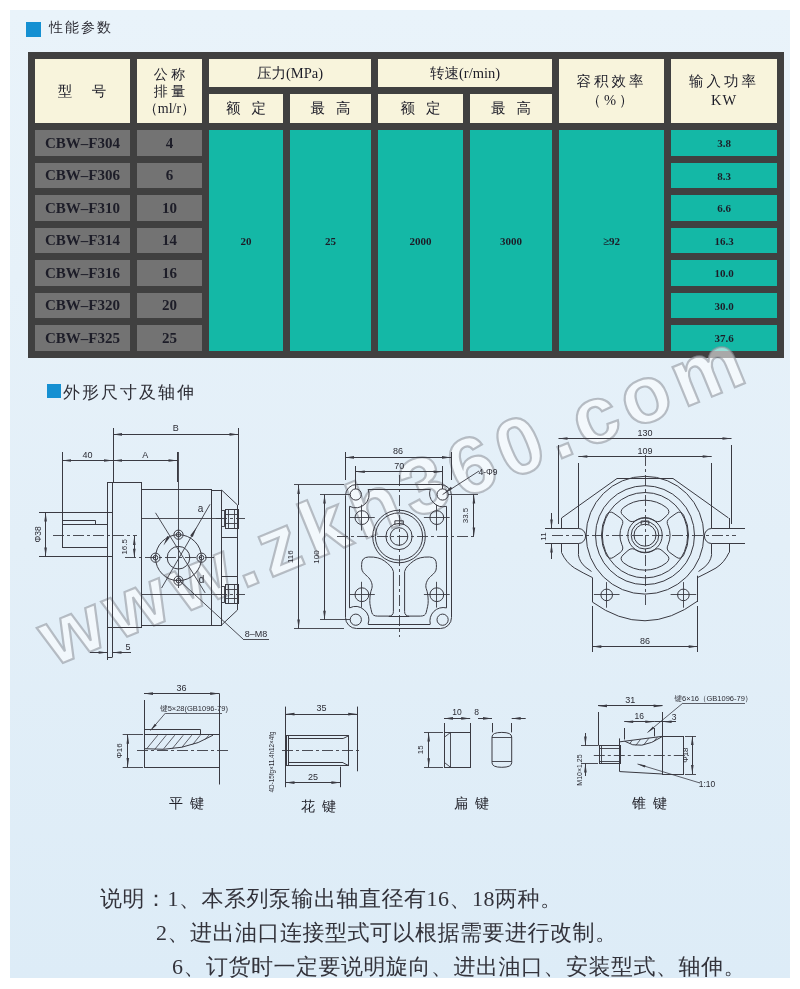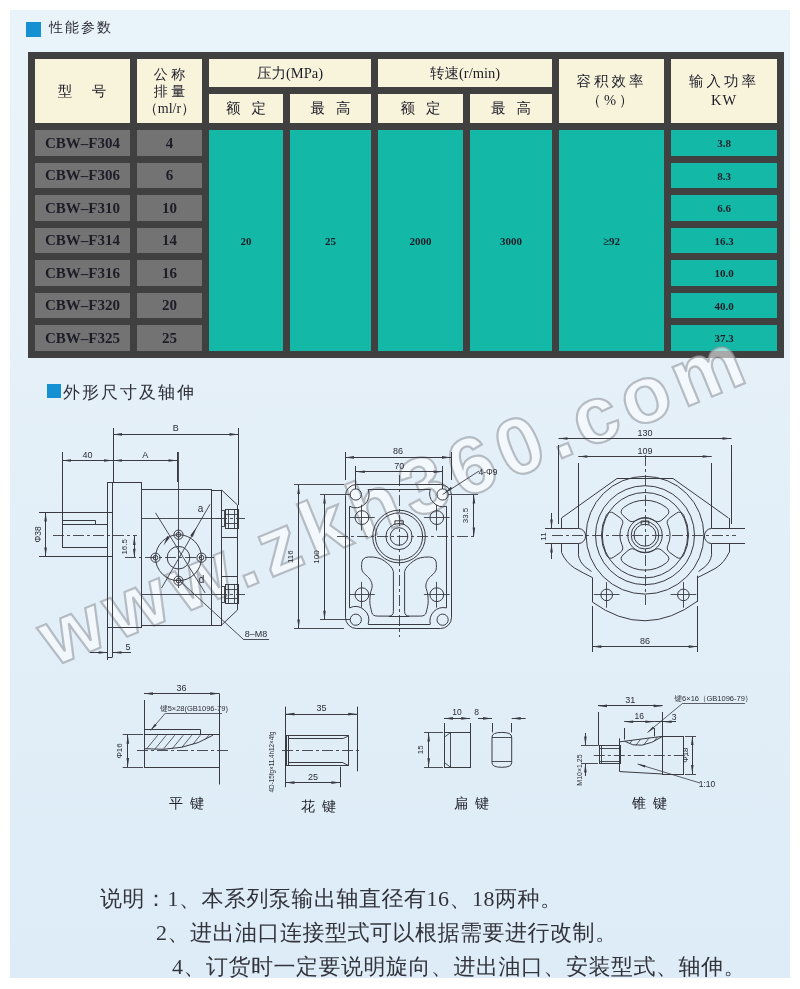--- a/index.html
+++ b/index.html
@@ -75,26 +75,26 @@
         <td class="lt">16.3</td>
       </tr>
 <tr class="dr" style="height:33px">
         <td class="bl">CBW–F316</td>
         <td class="bl">16</td>
         <td class="lt">10.0</td>
       </tr>
 <tr class="dr" style="height:32px">
         <td class="bl">CBW–F320</td>
         <td class="bl">20</td>
-        <td class="lt">40.0</td>
+        <td class="lt">30.0</td>
       </tr>
 <tr class="dr" style="height:33px">
         <td class="bl">CBW–F325</td>
         <td class="bl">25</td>
-        <td class="lt">37.3</td>
+        <td class="lt">37.6</td>
       </tr>
 </tbody>
   </table>
 
 <svg class="ov" width="800" height="989" viewBox="0 0 800 989">
 <text x="0" y="0" transform="translate(53,667) rotate(-22.3)" font-family="Liberation Sans, sans-serif" font-size="80" font-weight="bold" letter-spacing="2" fill="rgba(255,255,255,0.55)" stroke="rgba(145,150,158,0.6)" stroke-width="2.2" textLength="755">www.zkh360.com</text>
 <line x1="113.5" y1="428.0" x2="113.5" y2="482.0" stroke="#3a3a42" stroke-width="1"></line>
 <line x1="238.5" y1="428.0" x2="238.5" y2="505.0" stroke="#3a3a42" stroke-width="1"></line>
 <line x1="113.0" y1="434.5" x2="238.5" y2="434.5" stroke="#3a3a42" stroke-width="1"></line>
 <polygon points="113.0,434.4 122.0,433.1 122.0,435.7" fill="#3a3a42"></polygon>
@@ -463,13 +463,13 @@
 <text x="707.0" y="786.5" font-family="Liberation Sans" ,="" sans-serif="" font-size="8.5" fill="#2c2c34" text-anchor="middle">1:10</text>
 <line x1="593.8" y1="755.5" x2="688.8" y2="755.5" stroke="#3a3a42" stroke-width="0.9" stroke-dasharray="11 3 3 3"></line>
 <text x="190" y="808" font-family="Liberation Serif,serif" font-size="14" fill="#22222a" text-anchor="middle" letter-spacing="7">平键</text>
 <text x="322" y="811" font-family="Liberation Serif,serif" font-size="14" fill="#22222a" text-anchor="middle" letter-spacing="7">花键</text>
 <text x="475" y="808" font-family="Liberation Serif,serif" font-size="14" fill="#22222a" text-anchor="middle" letter-spacing="7">扁键</text>
 <text x="653" y="808" font-family="Liberation Serif,serif" font-size="14" fill="#22222a" text-anchor="middle" letter-spacing="7">锥键</text>
 </svg>
 
 <div class="notes" style="left:100px;top:884px">说明：1、本系列泵输出轴直径有16、18两种。</div>
 <div class="notes" style="left:156px;top:918px">2、进出油口连接型式可以根据需要进行改制。</div>
-<div class="notes" style="left:172px;top:952px">4、订货时一定要说明旋向、进出油口、安装型式、轴伸。</div>
+<div class="notes" style="left:172px;top:952px">6、订货时一定要说明旋向、进出油口、安装型式、轴伸。</div>
 
 </body></html>

